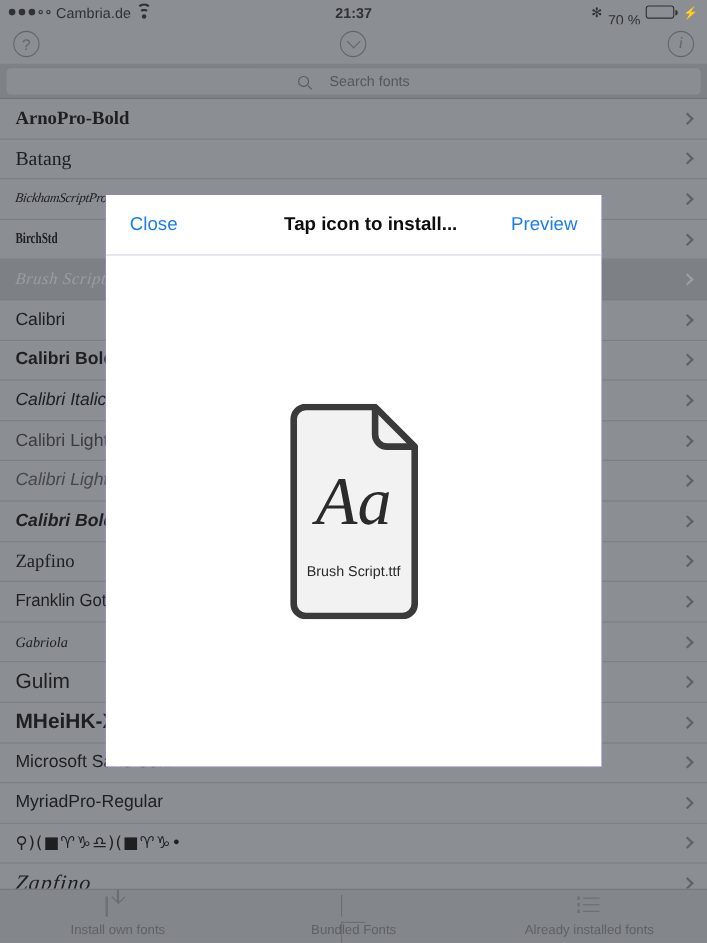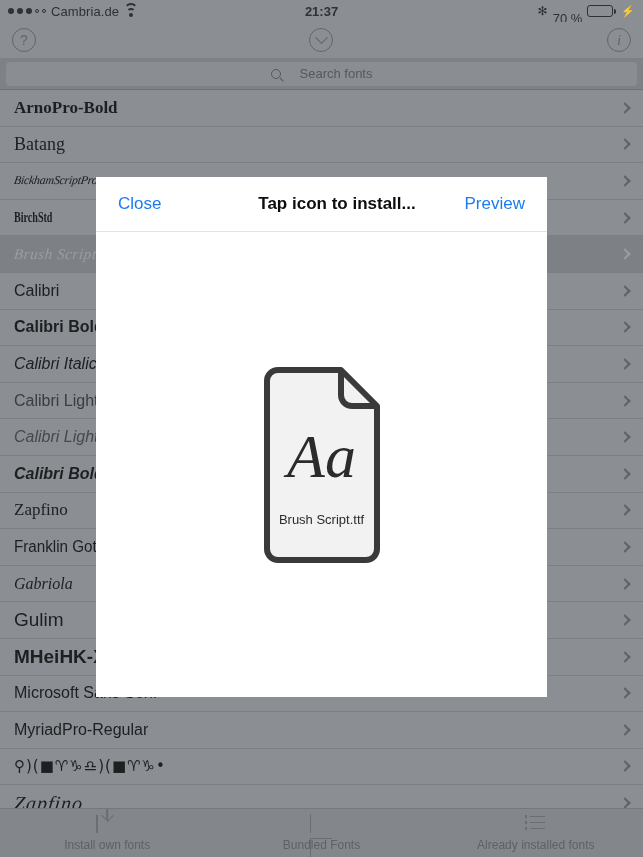--- a/index.html
+++ b/index.html
@@ -124,21 +124,21 @@
   .f-sans-bold { font-family:"Liberation Sans", sans-serif; font-size:16px; font-weight:bold;}
   .f-sans-ital { font-family:"Liberation Sans", sans-serif; font-size:16px; font-style:italic;}
   .f-sans-light { font-family:"Liberation Sans", sans-serif; font-size:16px; color:#3a3c3f;}
   .f-sans-lightital { font-family:"Liberation Sans", sans-serif; font-size:16px;
                       font-style:italic; color:#46484b;}
   .f-sans-boldital { font-family:"Liberation Sans", sans-serif; font-size:16px;
                      font-weight:bold; font-style:italic;}
   .f-cambria { font-family:"Liberation Serif", serif; font-size:17px;}
   .f-franklin { font-family:"Liberation Sans", sans-serif; font-size:16px;
                 transform: scaleX(0.95); transform-origin:left center;}
-  .f-gabriola { font-family:"Liberation Serif", serif; font-size:16px; font-style:italic;}
+  .f-gabriola { font-family:"Liberation Serif", serif; font-size:13px; font-style:italic;}
   .f-gulim { font-family:"Liberation Sans", sans-serif; font-size:19px;}
   .f-mhei { font-family:"Liberation Sans", sans-serif; font-size:19px; font-weight:bold;}
   .f-mssans { font-family:"Liberation Sans", sans-serif; font-size:16px;}
   .f-myriad { font-family:"Liberation Sans", sans-serif; font-size:16px;}
   .f-symbol { font-family:"DejaVu Sans", sans-serif; font-size:15px; letter-spacing:1px;}
   .f-zapfino { font-family:"Liberation Serif", serif; font-style:italic; font-size:20px;
                letter-spacing:1px; transform: skewX(-6deg);}
 
   
   #tabbar {

